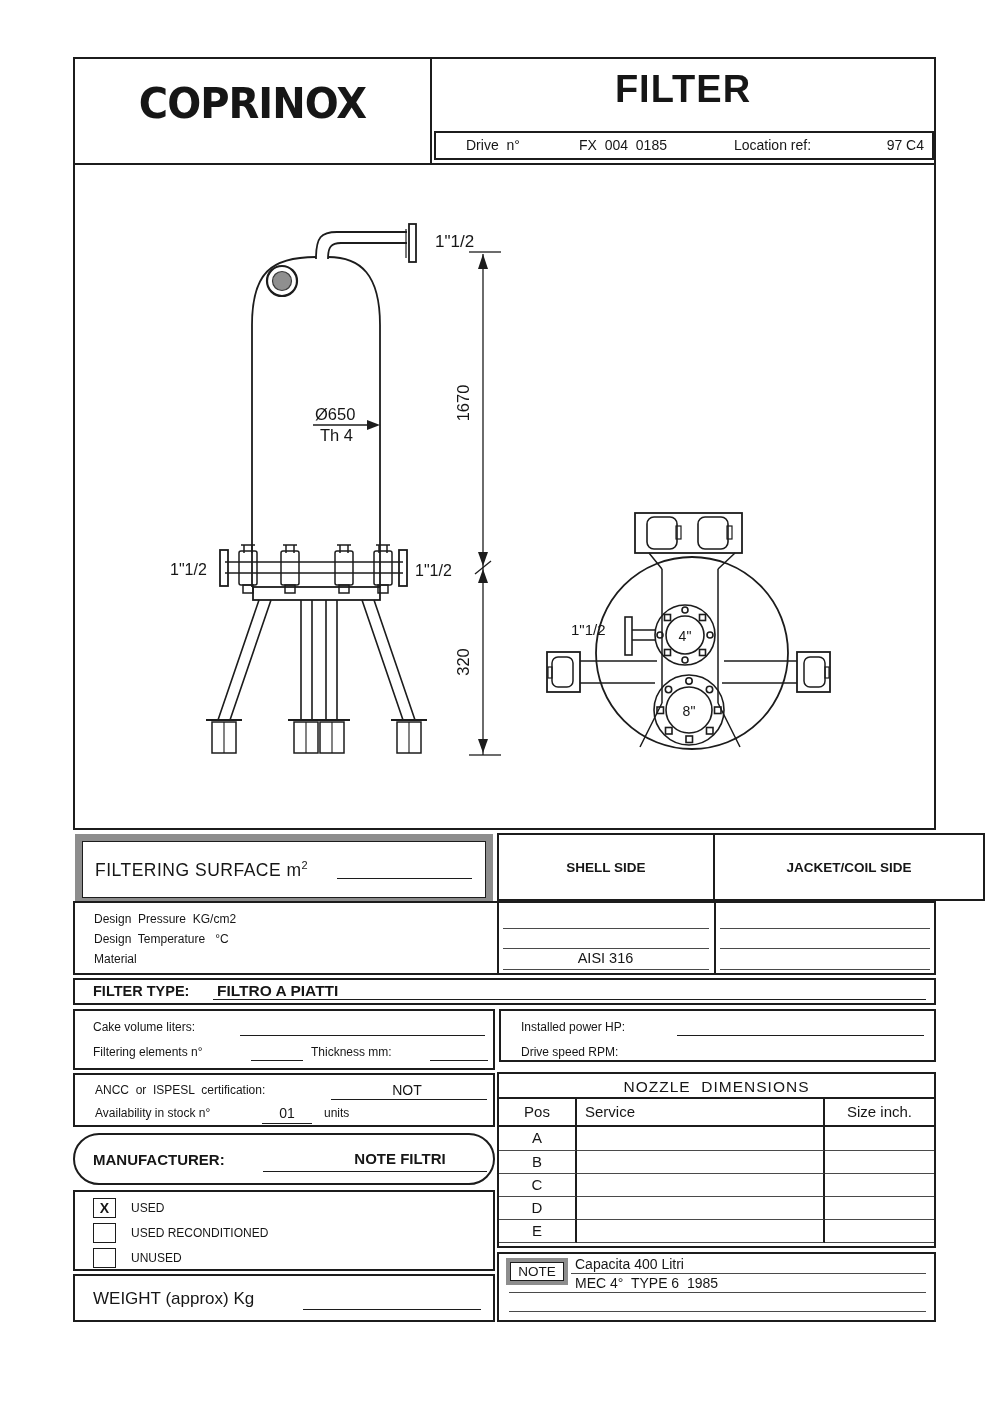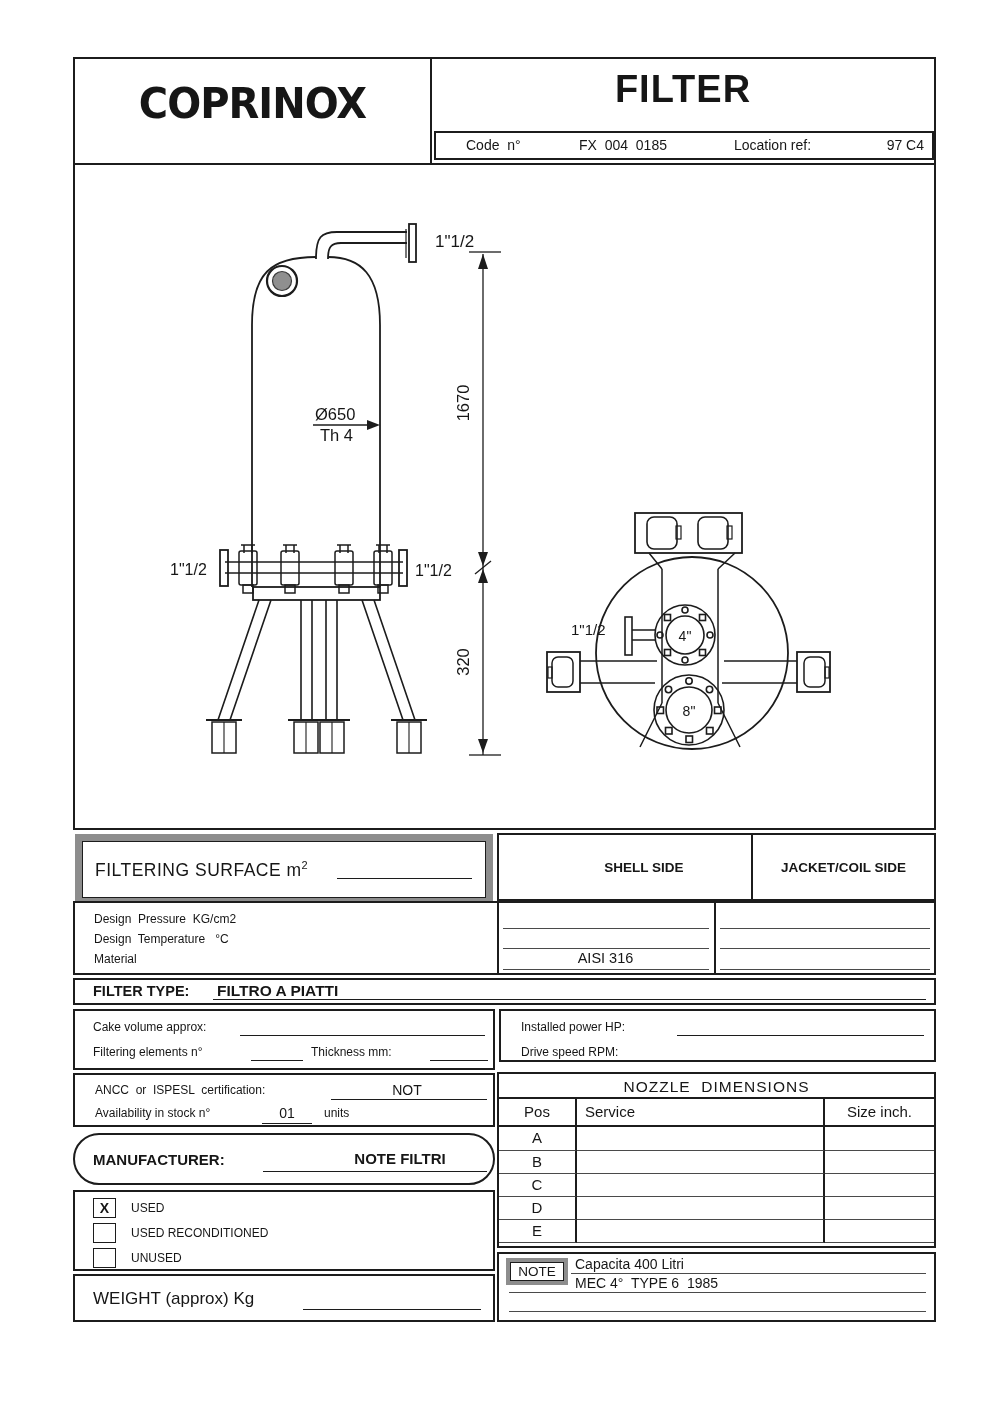--- a/index.html
+++ b/index.html
@@ -40,21 +40,21 @@
 
   <div class="bx" style="left:73px;top:57px;width:863px;height:773px;"></div>
   <div class="abs" style="left:430px;top:59px;height:104px;border-left:2px solid #1c1c1c;"></div>
   <div class="abs" style="left:75px;top:163px;width:859px;border-top:2px solid #1c1c1c;"></div>
 
   <div class="abs logo ctr" style="left:75px;top:80px;width:355px;">COPRINOX</div>
 
   <div class="abs doc-title ctr" style="left:432px;top:68px;width:502px;">FILTER</div>
 
   <div class="bx codebar" style="left:434px;top:131px;width:500px;height:29px;">
-    <span class="abs" style="left:30px;top:4px;white-space:pre;">Code  n°</span>
+    <span class="abs" style="left:30px;top:4px;white-space:pre;">Drive  n°</span>
     <span class="abs" style="left:143px;top:4px;white-space:pre;">FX  004  0185</span>
     <span class="abs" style="left:298px;top:4px;">Location ref:</span>
     <span class="abs" style="right:8px;top:4px;">97 C4</span>
   </div>
 
   <svg class="abs" style="left:73px;top:163px;" width="865" height="667" viewBox="0 0 865 667">
     <g stroke="#1c1c1c" fill="none" stroke-width="1.8">
 
       <path d="M243,96 C243,74 248,69 264,69 L334,69"></path>
       <path d="M255,96 C255,84 258,80 268,80 L334,80"></path>
@@ -202,21 +202,21 @@
 
   <div class="abs grey-frame" style="left:75px;top:834px;width:418px;height:71px;">
     <div class="grey-inner">
       <span class="fs-label" style="margin-left:12px;">
         <span>FILTERING SURFACE m</span><sup style="font-size:11px;">2</sup>
       </span>
       <span class="abs" style="left:262px;top:44px;width:135px;border-bottom:1.5px solid #1c1c1c;"></span>
     </div>
   </div>
 
-  <div class="bx" style="left:497px;top:833px;width:439px;height:68px;padding-left:38px;">
+  <div class="bx" style="left:497px;top:833px;width:488px;height:68px;">
     <div class="hdr-cells">
       <div class="hdr-cell" style="width:216px;border-right:2px solid #1c1c1c;">SHELL SIDE</div>
       <div class="hdr-cell" style="flex:1;">JACKET/COIL SIDE</div>
     </div>
   </div>
 
   <div class="bx" style="left:73px;top:901px;width:863px;height:74px;">
     <span class="abs lbl" style="left:19px;top:9px;white-space:pre;">Design  Pressure  KG/cm2</span>
     <span class="abs lbl" style="left:19px;top:29px;white-space:pre;">Design  Temperature   °C</span>
     <span class="abs lbl" style="left:19px;top:49px;">Material</span>
@@ -231,21 +231,21 @@
     <div class="abs ctr" style="left:422px;top:47px;width:217px;font-size:14.5px;">AISI 316</div>
   </div>
 
   <div class="bx" style="left:73px;top:978px;width:863px;height:27px;">
     <span class="abs b" style="left:18px;top:3px;font-size:14.5px;">FILTER TYPE:</span>
     <span class="abs b" style="left:142px;top:2px;font-size:15.5px;">FILTRO A PIATTI</span>
     <div class="ul" style="left:138px;right:8px;top:19px;"></div>
   </div>
 
   <div class="bx" style="left:73px;top:1009px;width:422px;height:61px;">
-    <span class="abs lbl" style="left:18px;top:9px;">Cake volume approx:</span>
+    <span class="abs lbl" style="left:18px;top:9px;">Cake volume liters:</span>
     <div class="ul" style="left:165px;right:8px;top:24px;"></div>
     <span class="abs lbl" style="left:18px;top:34px;">Filtering elements n°</span>
     <div class="ul" style="left:176px;width:52px;top:49px;"></div>
     <span class="abs lbl" style="left:236px;top:34px;">Thickness mm:</span>
     <div class="ul" style="left:355px;width:58px;top:49px;"></div>
   </div>
 
   <div class="bx" style="left:499px;top:1009px;width:437px;height:53px;">
     <span class="abs lbl" style="left:20px;top:9px;">Installed power HP:</span>
     <div class="ul" style="left:176px;right:10px;top:24px;"></div>

